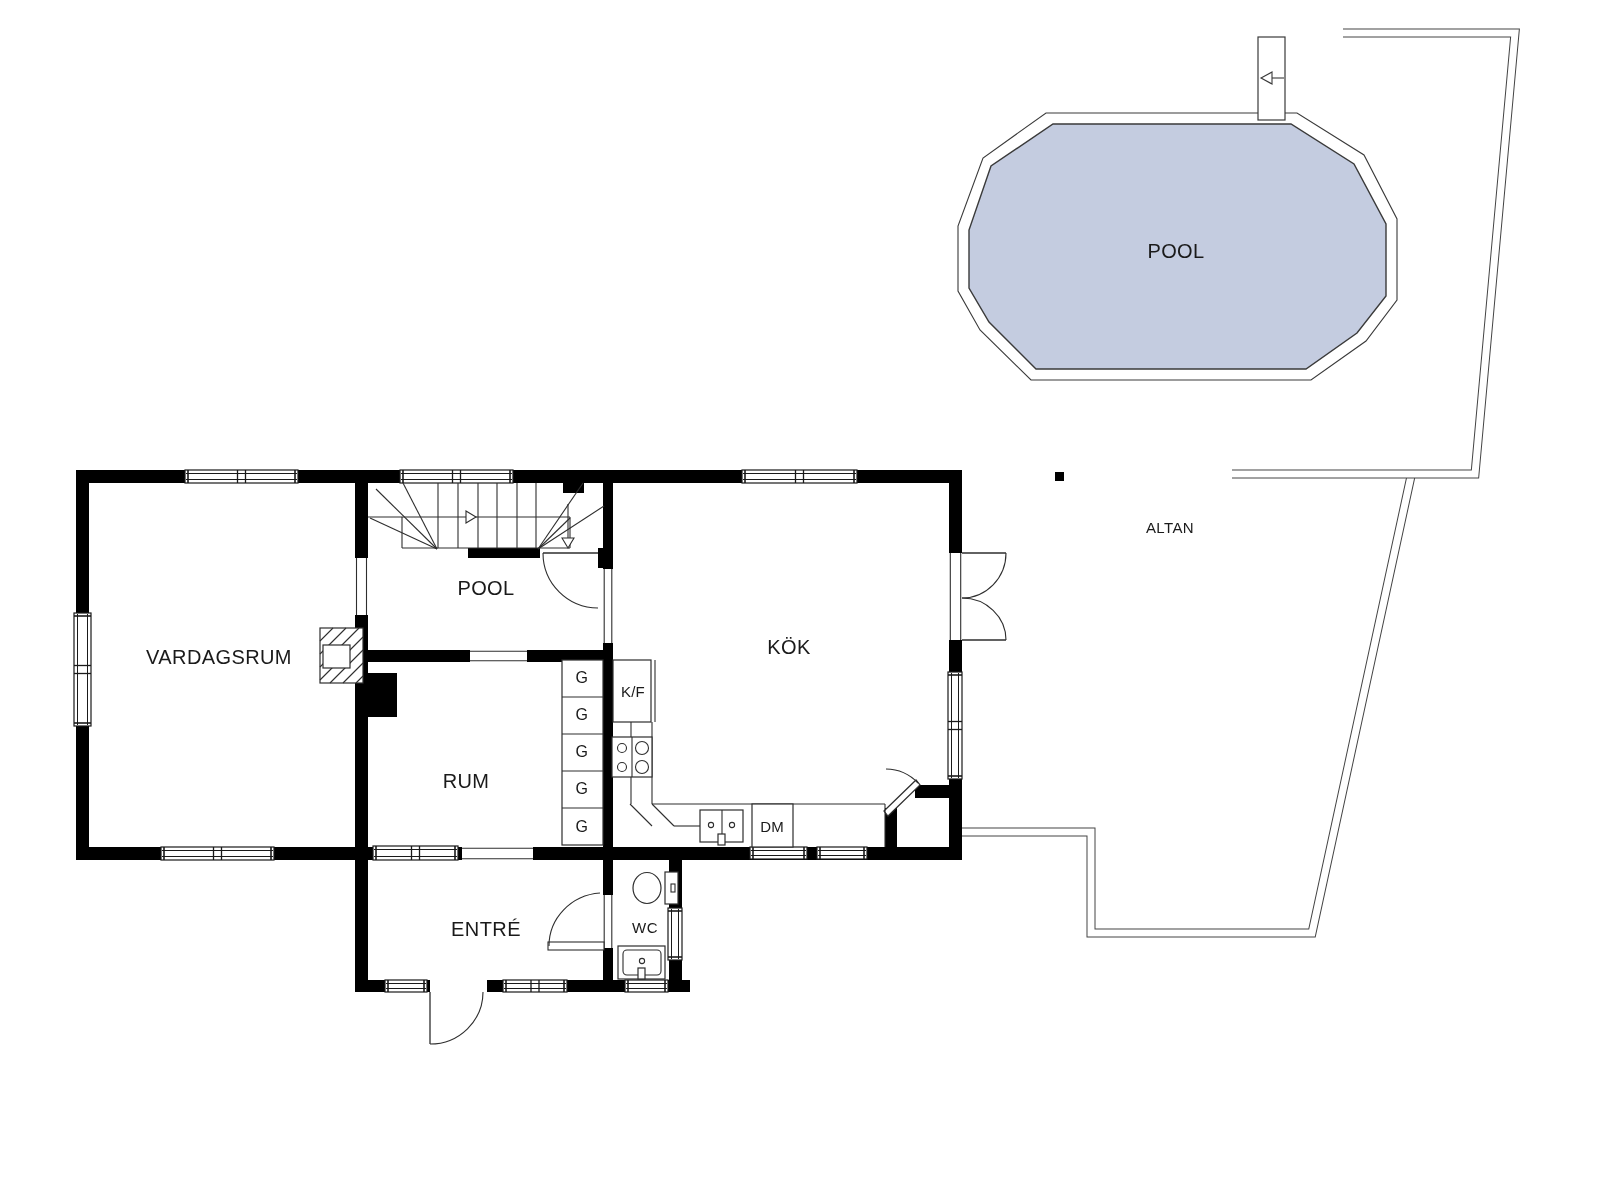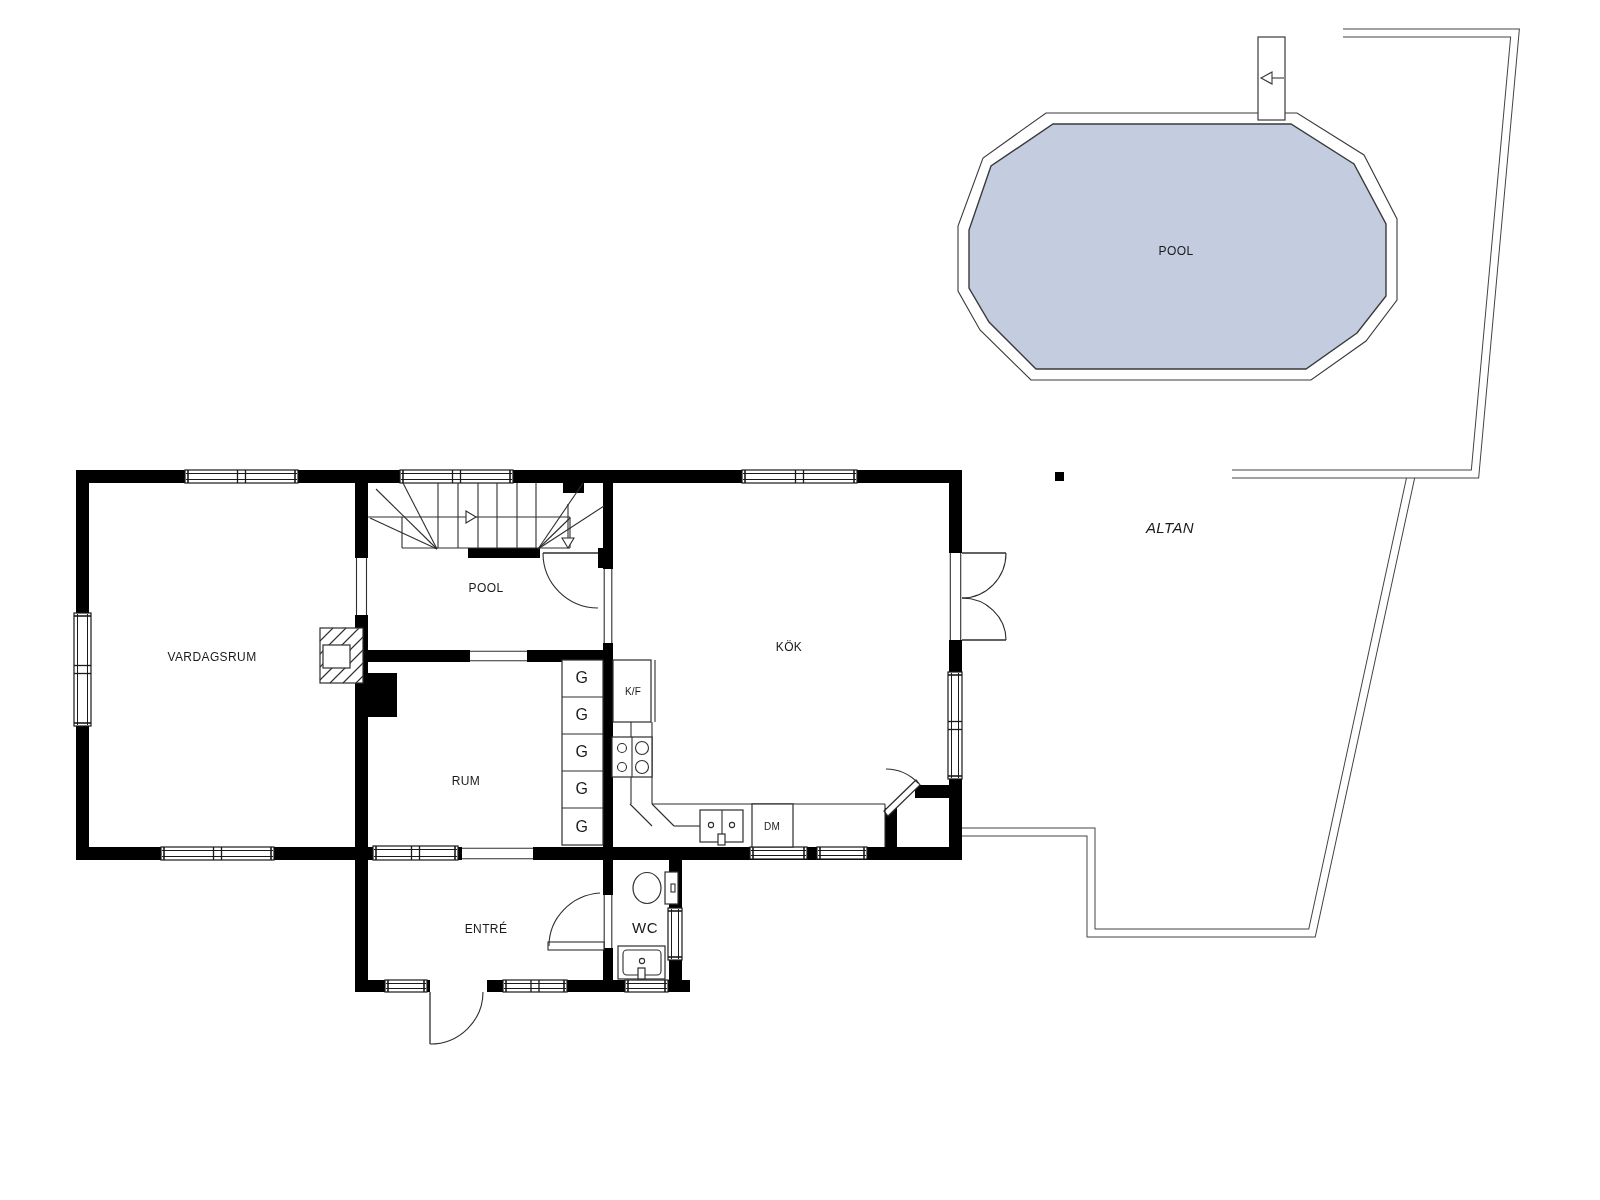--- a/index.html
+++ b/index.html
@@ -1,22 +1,22 @@
 <!DOCTYPE html>
 <html><head>
 <meta charset="utf-8">
 <style>
   html,body{margin:0;padding:0;background:#ffffff;}
   .stage{position:relative;width:1600px;height:1200px;background:#fff;overflow:hidden;
          font-family:"Liberation Sans", sans-serif;}
   .stage svg{position:absolute;left:0;top:0;}
   .lbl{position:absolute;transform:translate(-50%,-50%);color:#1a1a1a;
-       font-size:12px;letter-spacing:.4px;white-space:nowrap;}
+       font-size:20px;letter-spacing:.4px;white-space:nowrap;}
   .lbl.small{font-size:15px;}
-  .lbl.fix{font-size:10px;letter-spacing:.2px;}
+  .lbl.fix{font-size:15px;letter-spacing:.2px;}
   .lbl.g{font-size:16px;}
   .disclaimer{position:absolute;left:788px;top:1124px;transform:translateX(-50%);
       color:#ababab;font-size:17px;letter-spacing:1.3px;white-space:nowrap;}
   .wall{fill:#000;}
   .opening{fill:#fff;}
   .tl{stroke:#2e2e2e;stroke-width:1.1;fill:none;}
   .tl2{stroke:#2e2e2e;stroke-width:1.3;fill:none;}
   .fixbox{fill:#fff;stroke:#2e2e2e;stroke-width:1.2;}
 </style>
 </head>
@@ -275,27 +275,27 @@
     </g>
     <g>
       <rect class="fixbox" x="618" y="946" width="47" height="33"></rect>
       <rect class="tl" x="623" y="950" width="38" height="25" rx="4"></rect>
       <circle class="tl" cx="642" cy="961" r="2.6"></circle>
       <rect class="fixbox" x="638" y="968" width="7" height="11"></rect>
     </g>
   </g>
 </svg>
 
-  <div class="lbl" style="left:212px;top:657px;">VARDAGSRUM</div>
+  <div class="lbl" style="left:219px;top:657px;">VARDAGSRUM</div>
   <div class="lbl" style="left:486px;top:588px;">POOL</div>
   <div class="lbl" style="left:466px;top:781px;">RUM</div>
   <div class="lbl" style="left:789px;top:647px;">KÖK</div>
   <div class="lbl" style="left:486px;top:921px;margin-top:8px;">ENTRÉ</div>
   <div class="lbl small" style="left:645px;top:927px;">WC</div>
-  <div class="lbl small" style="left:1170px;top:527px;font-style:italic;">ALTAN</div>
+  <div class="lbl small" style="left:1170px;top:527px;">ALTAN</div>
   <div class="lbl" style="left:1176px;top:251px;">POOL</div>
   <div class="lbl fix" style="left:633px;top:691px;">K/F</div>
   <div class="lbl fix" style="left:772px;top:826px;">DM</div>
   <div class="lbl g" style="left:582px;top:678px;">G</div>
   <div class="lbl g" style="left:582px;top:715px;">G</div>
   <div class="lbl g" style="left:582px;top:752px;">G</div>
   <div class="lbl g" style="left:582px;top:789px;">G</div>
   <div class="lbl g" style="left:582px;top:827px;">G</div>
 </div>
 

